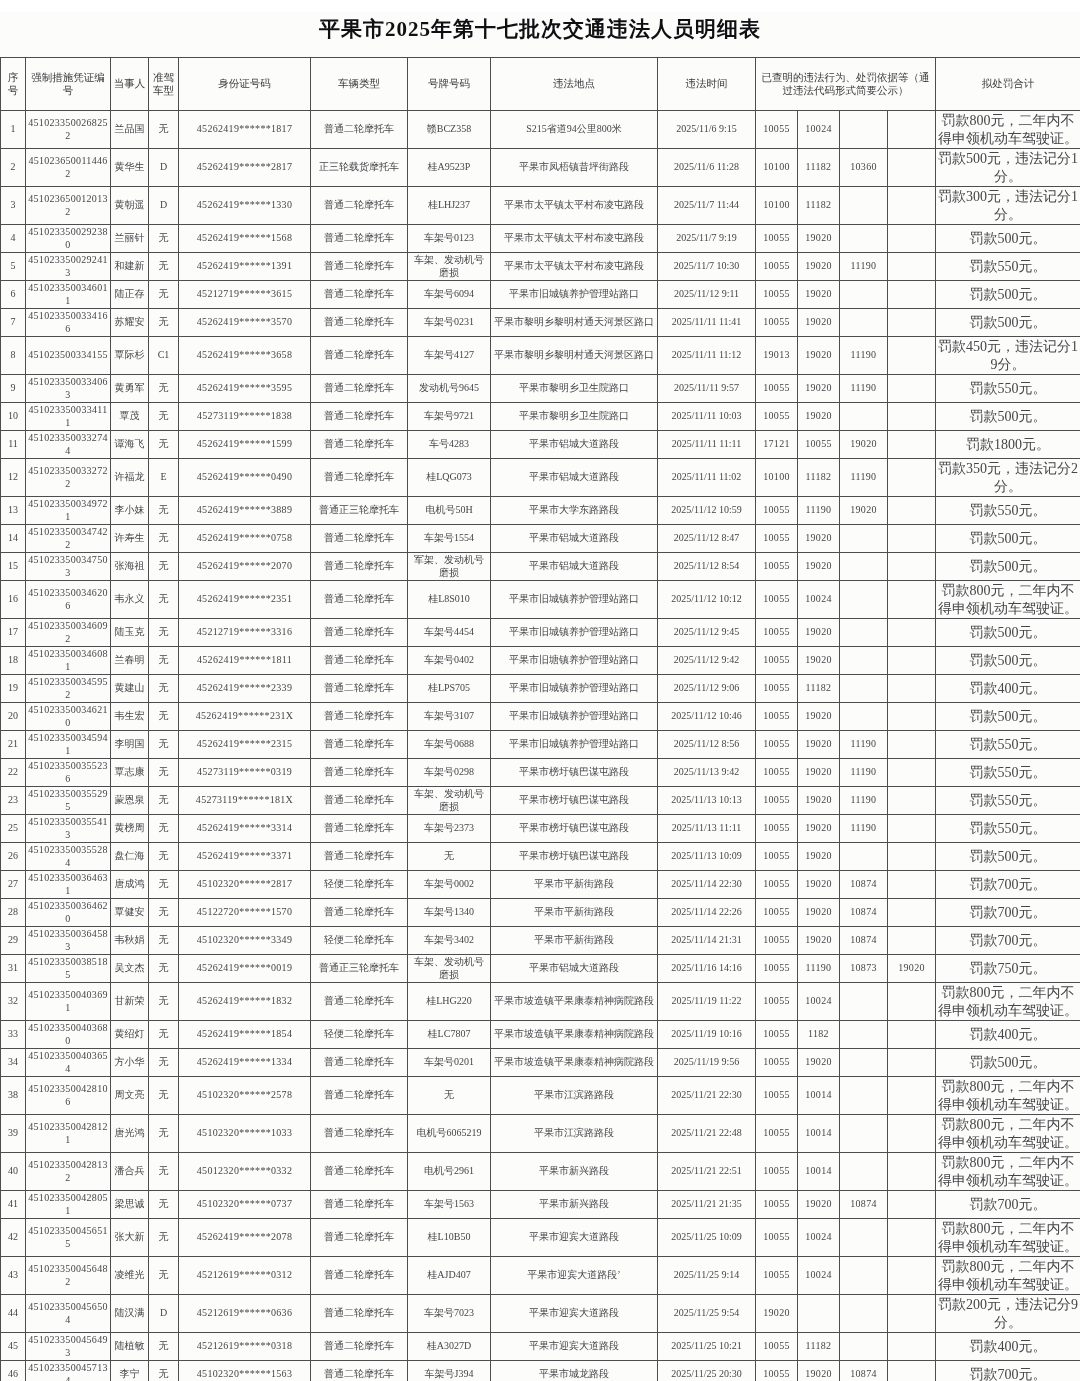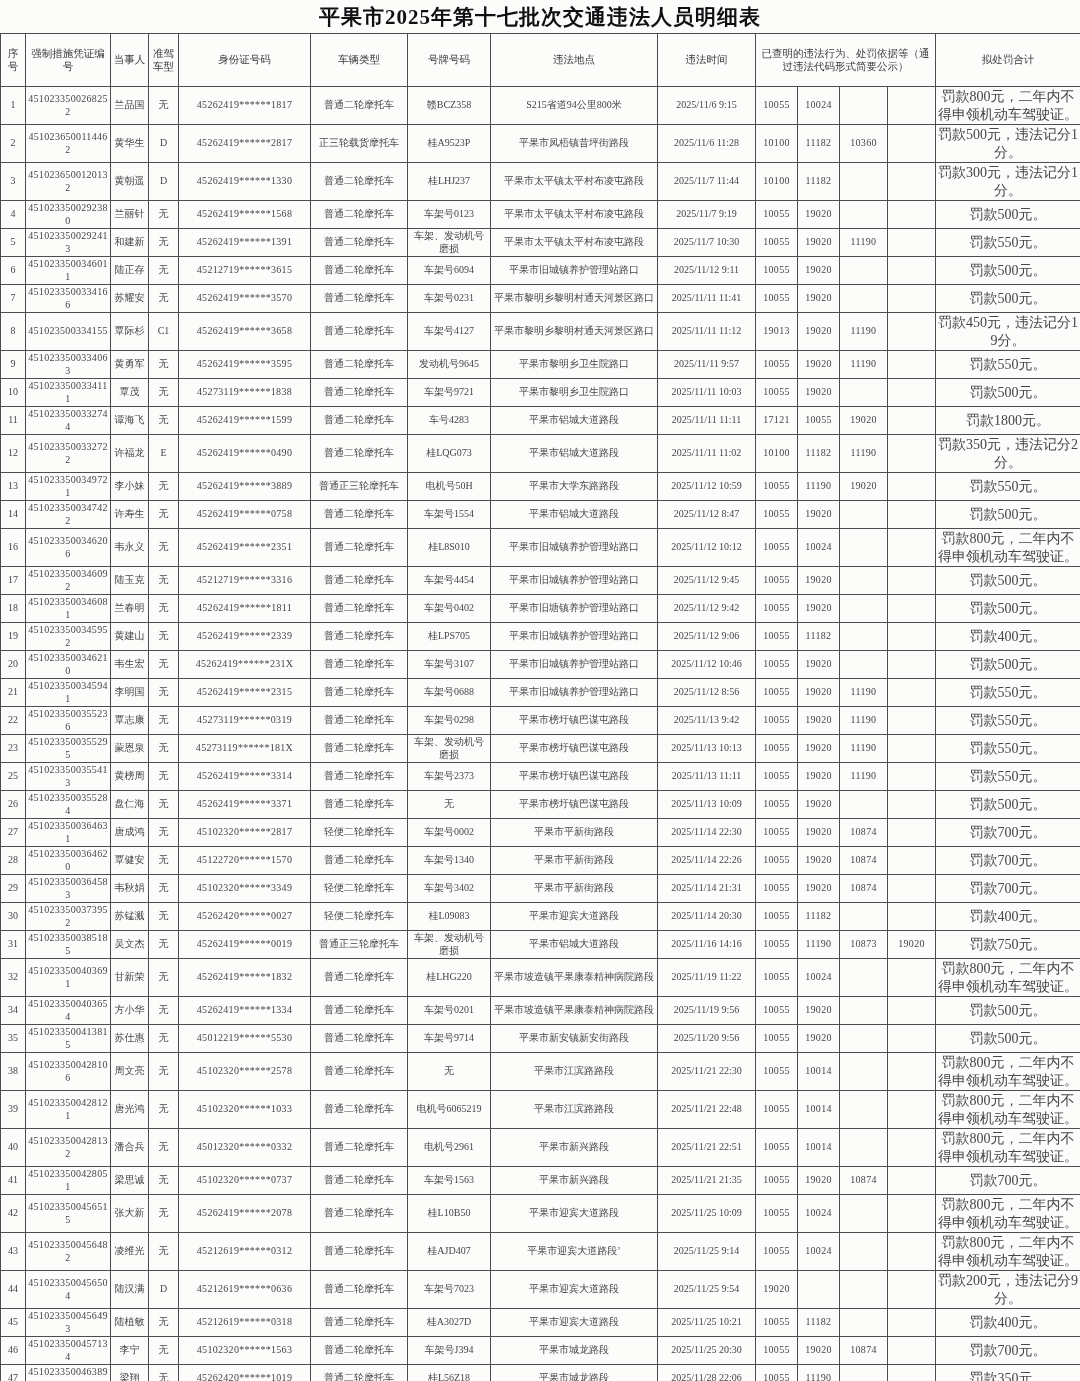--- a/index.html
+++ b/index.html
@@ -3,21 +3,21 @@
 <meta charset="utf-8">
 <style>
   html,body { margin:0; padding:0; background:#ffffff; }
   .page {
     width:1080px; min-height:1381px; box-sizing:border-box;
     background:#fcfcfa;
     font-family:"Liberation Serif","DejaVu Serif",serif;
     color:#424246;
   }
   .doc-title {
-    margin:0; padding:3px 0 2px;
+    margin:12px; padding:3px 0 2px;
     text-align:center; font-size:21px; font-weight:bold; color:#101014;
     letter-spacing:1px;
   }
   table.viol {
     width:1080px; table-layout:fixed; border-collapse:collapse;
     background:#fcfcfa;
   }
   table.viol th, table.viol td {
     border:1px solid #4d4d50;
     font-size:10px; line-height:1.25;
@@ -288,20 +288,36 @@
           <td>车架号1554</td>
           <td>平果市铝城大道路段</td>
           <td>2025/11/12 8:47</td>
           <td class="num">10055</td>
           <td class="num">19020</td>
           <td class="num"></td>
           <td class="num"></td>
           <td class="penalty">罚款500元。</td>
         </tr>
         <tr>
+          <td>15</td>
+          <td class="num">4510233500347503</td>
+          <td>张海祖</td>
+          <td>无</td>
+          <td class="num">45262419******2070</td>
+          <td>普通二轮摩托车</td>
+          <td>军架、发动机号磨损</td>
+          <td>平果市铝城大道路段</td>
+          <td>2025/11/12 8:54</td>
+          <td class="num">10055</td>
+          <td class="num">19020</td>
+          <td class="num"></td>
+          <td class="num"></td>
+          <td class="penalty">罚款500元。</td>
+        </tr>
+        <tr>
           <td>16</td>
           <td class="num">4510233500346206</td>
           <td>韦永义</td>
           <td>无</td>
           <td class="num">45262419******2351</td>
           <td>普通二轮摩托车</td>
           <td>桂L8S010</td>
           <td>平果市旧城镇养护管理站路口</td>
           <td>2025/11/12 10:12</td>
           <td class="num">10055</td>
@@ -496,36 +512,20 @@
           <td>车架号3402</td>
           <td>平果市平新街路段</td>
           <td>2025/11/14 21:31</td>
           <td class="num">10055</td>
           <td class="num">19020</td>
           <td class="num">10874</td>
           <td class="num"></td>
           <td class="penalty">罚款700元。</td>
         </tr>
         <tr>
-          <td>30</td>
-          <td class="num">4510233500373952</td>
-          <td>苏锰溅</td>
-          <td>无</td>
-          <td class="num">45262420******0027</td>
-          <td>轻便二轮摩托车</td>
-          <td>桂L09083</td>
-          <td>平果市迎宾大道路段</td>
-          <td>2025/11/14 20:30</td>
-          <td class="num">10055</td>
-          <td class="num">11182</td>
-          <td class="num"></td>
-          <td class="num"></td>
-          <td class="penalty">罚款400元。</td>
-        </tr>
-        <tr>
           <td>31</td>
           <td class="num">4510233500385185</td>
           <td>吴文杰</td>
           <td>无</td>
           <td class="num">45262419******0019</td>
           <td>普通正三轮摩托车</td>
           <td>车架、发动机号磨损</td>
           <td>平果市铝城大道路段</td>
           <td>2025/11/16 14:16</td>
           <td class="num">10055</td>
@@ -544,45 +544,45 @@
           <td>桂LHG220</td>
           <td>平果市坡造镇平果康泰精神病院路段</td>
           <td>2025/11/19 11:22</td>
           <td class="num">10055</td>
           <td class="num">10024</td>
           <td class="num"></td>
           <td class="num"></td>
           <td class="penalty">罚款800元，二年内不得申领机动车驾驶证。</td>
         </tr>
         <tr>
+          <td>33</td>
+          <td class="num">4510233500403680</td>
+          <td>黄绍灯</td>
+          <td>无</td>
+          <td class="num">45262419******1854</td>
+          <td>轻便二轮摩托车</td>
+          <td>桂LC7807</td>
+          <td>平果市坡造镇平果康泰精神病院路段</td>
+          <td>2025/11/19 10:16</td>
+          <td class="num">10055</td>
+          <td class="num">1182</td>
+          <td class="num"></td>
+          <td class="num"></td>
+          <td class="penalty">罚款400元。</td>
+        </tr>
+        <tr>
           <td>34</td>
           <td class="num">4510233500403654</td>
           <td>方小华</td>
           <td>无</td>
           <td class="num">45262419******1334</td>
           <td>普通二轮摩托车</td>
           <td>车架号0201</td>
           <td>平果市坡造镇平果康泰精神病院路段</td>
           <td>2025/11/19 9:56</td>
-          <td class="num">10055</td>
-          <td class="num">19020</td>
-          <td class="num"></td>
-          <td class="num"></td>
-          <td class="penalty">罚款500元。</td>
-        </tr>
-        <tr>
-          <td>35</td>
-          <td class="num">4510233500413815</td>
-          <td>苏仕惠</td>
-          <td>无</td>
-          <td class="num">45012219******5530</td>
-          <td>普通二轮摩托车</td>
-          <td>车架号9714</td>
-          <td>平果市新安镇新安街路段</td>
-          <td>2025/11/20 9:56</td>
           <td class="num">10055</td>
           <td class="num">19020</td>
           <td class="num"></td>
           <td class="num"></td>
           <td class="penalty">罚款500元。</td>
         </tr>
         <tr>
           <td>38</td>
           <td class="num">4510233500428106</td>
           <td>周文亮</td>

